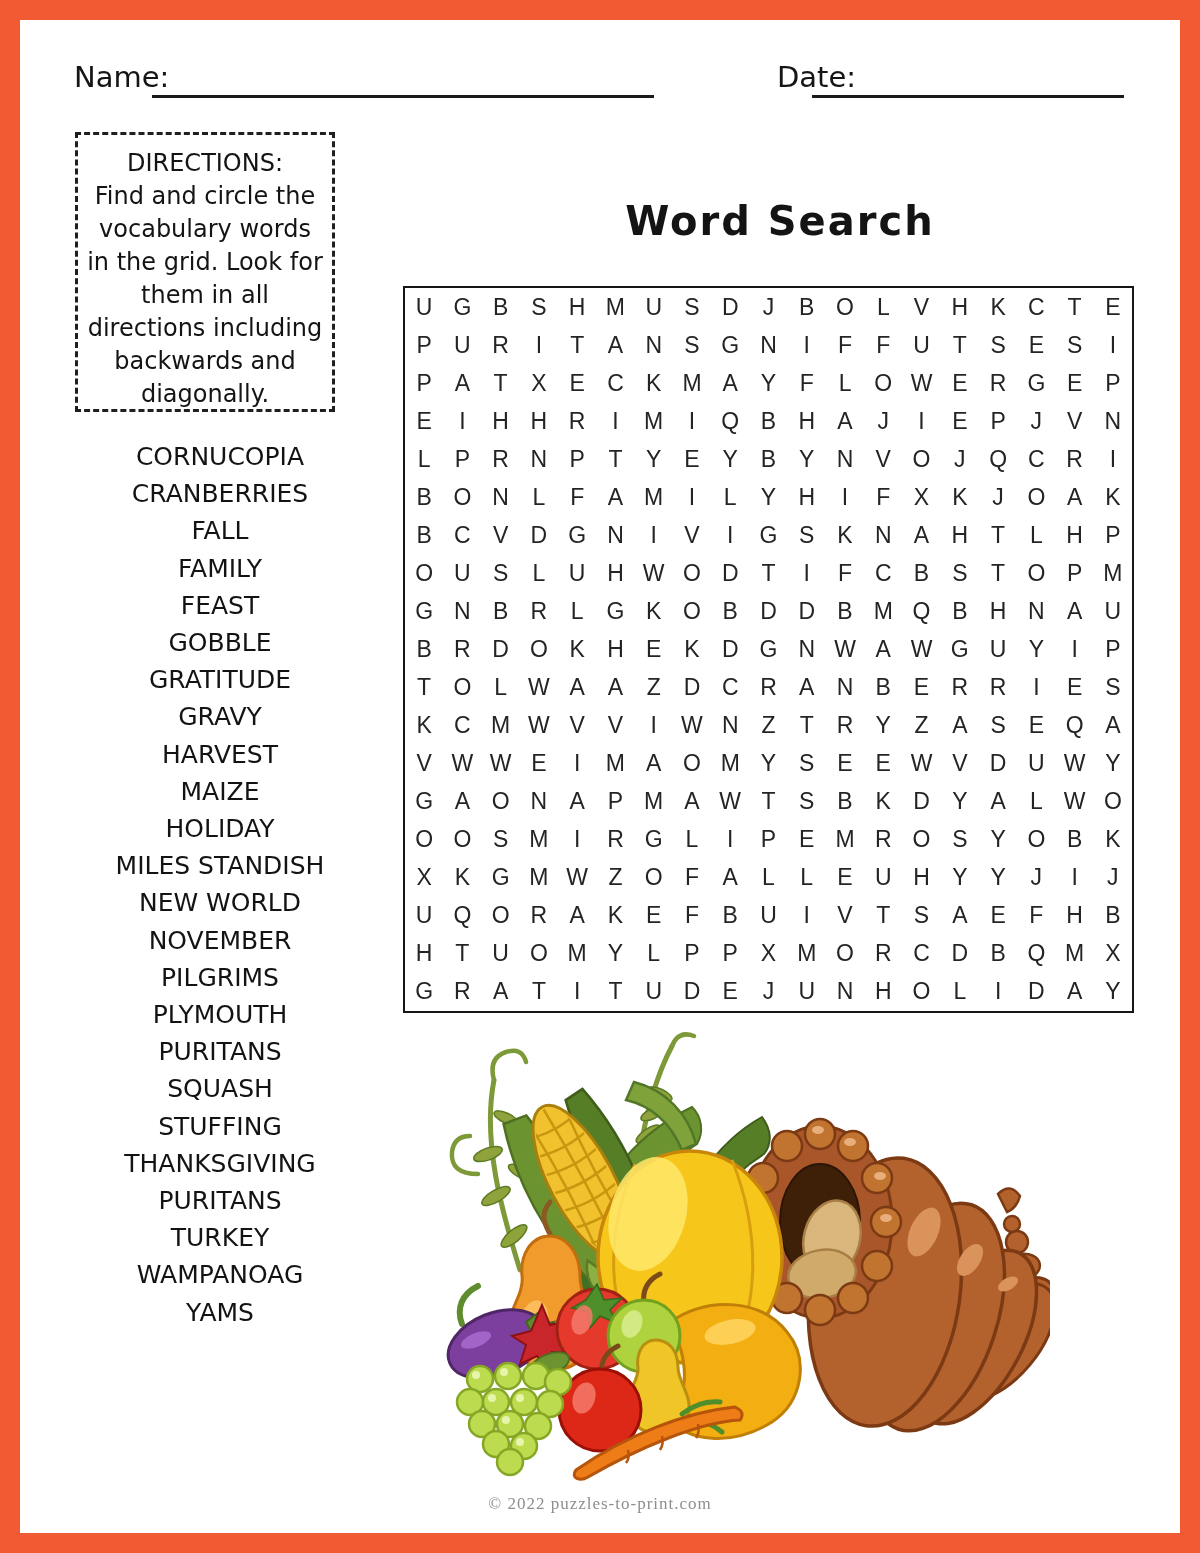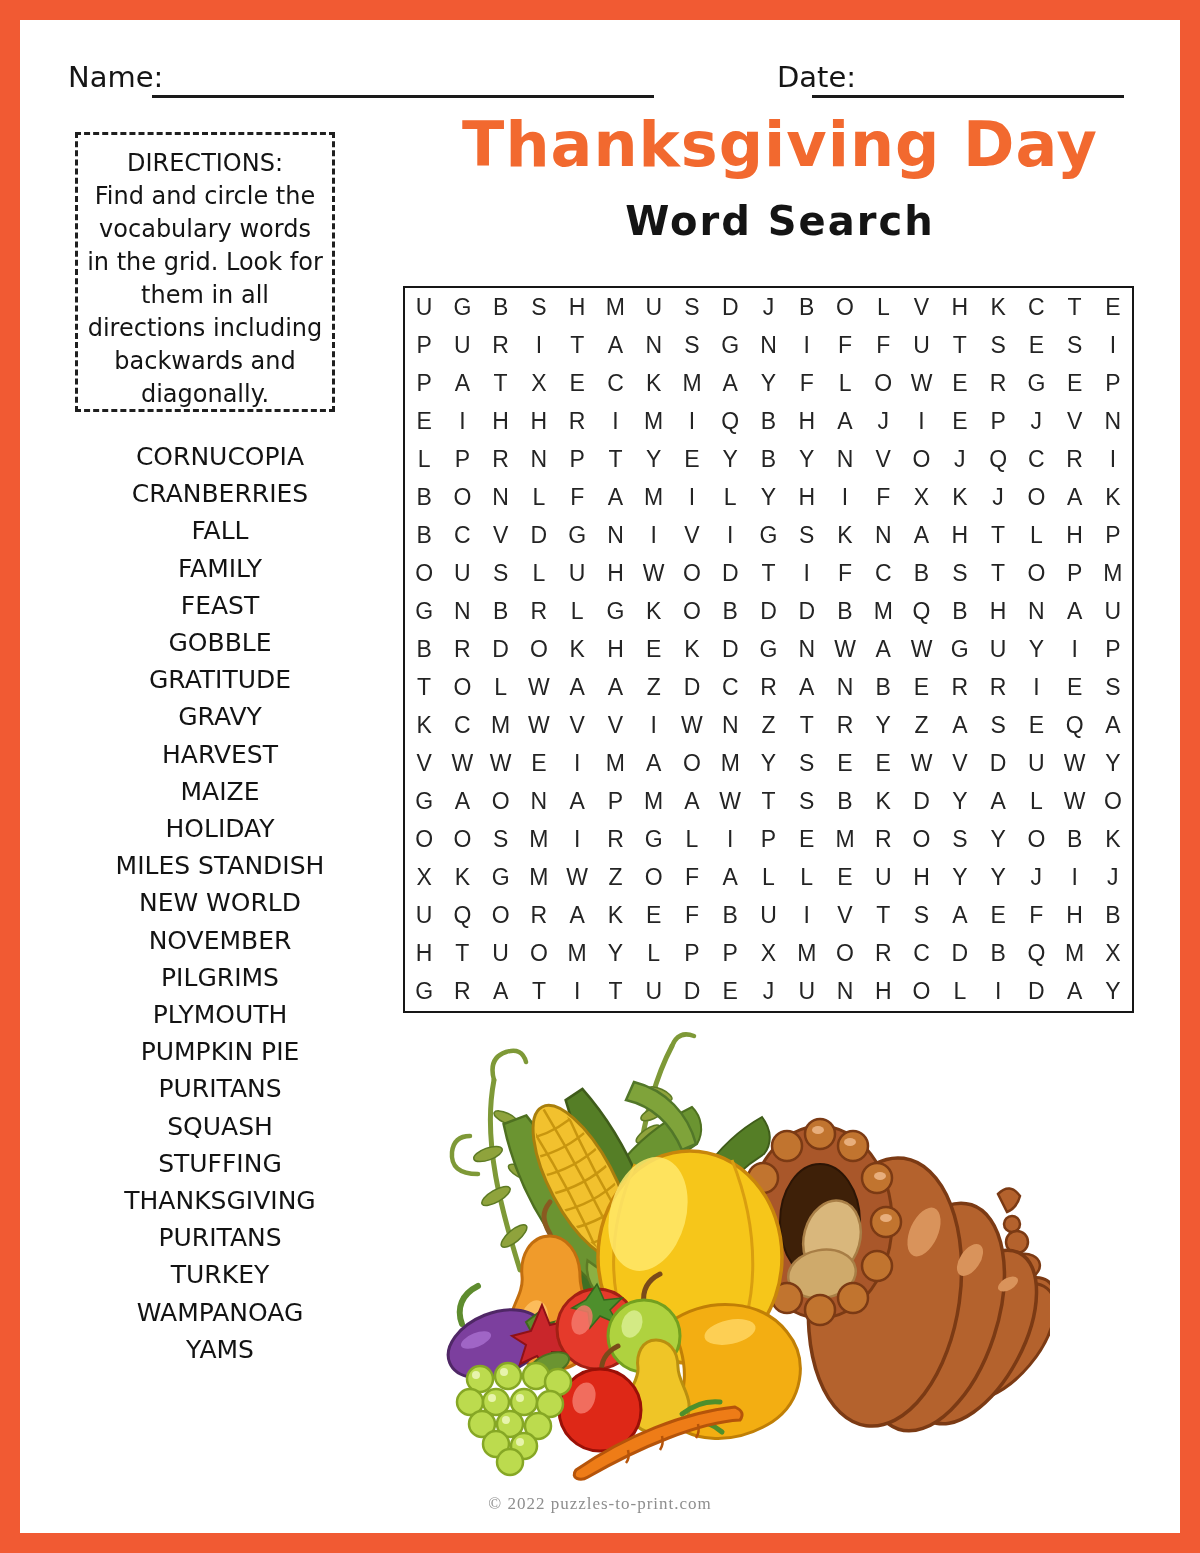--- a/index.html
+++ b/index.html
@@ -11,21 +11,21 @@
   .page{
     position:relative;
     width:1200px;height:1553px;
     background:#fff;
     border:20px solid var(--border-orange);
     overflow:hidden;
   }
   .abs{position:absolute;}
   
   .hdr-label{font-size:29px;color:#151515;top:40px;}
-  .name-label{left:48px;}
+  .name-label{left:54px;}
   .date-label{left:744px;margin-left:13px;}
   .write-line{top:48px;height:30px;border-bottom:3px solid #1a1a1a;}
   .name-line{left:132px;width:502px;}
   .date-line{left:792px;width:312px;}
   
   .title{
     left:388px;top:88px;width:744px;
     text-align:center;
     font-size:62px;font-weight:bold;letter-spacing:1px;
     color:var(--accent-orange);
@@ -79,21 +79,20 @@
 </head>
 <body>
 
 <div class="page">
 
   <span class="abs hdr-label name-label">Name:</span>
   <span class="abs write-line name-line"></span>
   <span class="abs hdr-label date-label">Date:</span>
   <span class="abs write-line date-line"></span>
 
-  <div class="abs title">Thanksgiving Day</div>
   <div class="abs subtitle">Word Search</div>
 
   <div class="abs directions">
     <div>DIRECTIONS:</div>
     <div>Find and circle the vocabulary words in the grid.  Look for them in all directions including backwards and diagonally.</div>
   </div>
 
   <ul class="abs words">
       <li>CORNUCOPIA</li>
       <li>CRANBERRIES</li>
@@ -104,21 +103,20 @@
       <li>GRATITUDE</li>
       <li>GRAVY</li>
       <li>HARVEST</li>
       <li>MAIZE</li>
       <li>HOLIDAY</li>
       <li>MILES STANDISH</li>
       <li>NEW WORLD</li>
       <li>NOVEMBER</li>
       <li>PILGRIMS</li>
       <li>PLYMOUTH</li>
-      <li>PUMPKIN PIE</li>
       <li>PURITANS</li>
       <li>SQUASH</li>
       <li>STUFFING</li>
       <li>THANKSGIVING</li>
       <li>PURITANS</li>
       <li>TURKEY</li>
       <li>WAMPANOAG</li>
       <li>YAMS</li>
     </ul>
 

